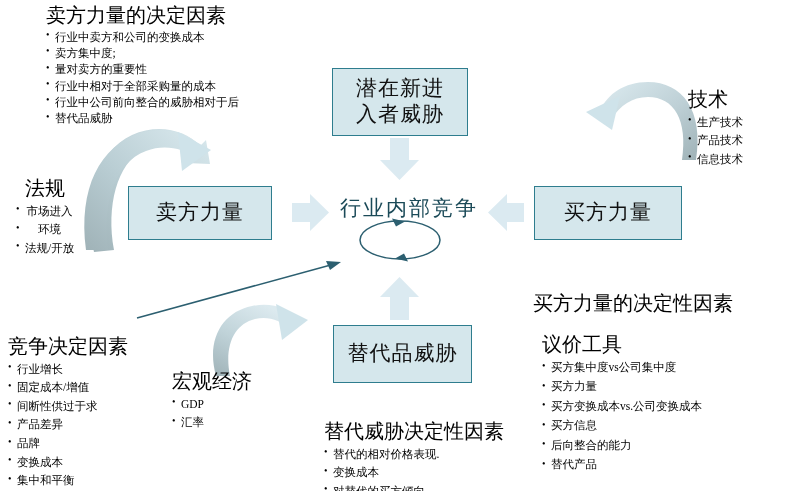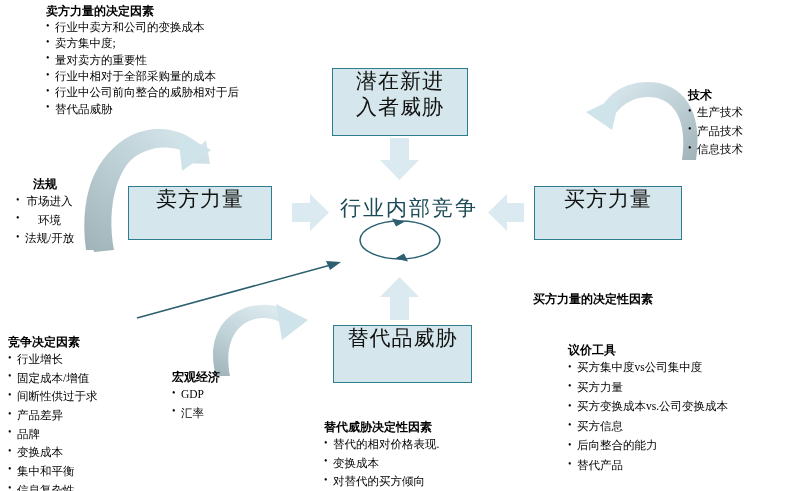--- a/index.html
+++ b/index.html
@@ -15,25 +15,24 @@
     position: relative;
     width: 800px;
     height: 491px;
     background: #ffffff;
     overflow: hidden;
   }
 
   
   .blk { position: absolute; }
   .blk .hd {
-    font-size: 12px;
+    font-size: 20px;
     line-height: 1.18;
     white-space: nowrap;
     font-family: "Liberation Serif", "DejaVu Serif", serif;
-    font-weight: bold;
   }
   .blk ul {
     list-style: none;
     margin: 1px 0 0 0;
     padding: 0;
   }
   .blk li {
     font-size: 11.5px;
     line-height: 1.42;
     white-space: nowrap;
@@ -51,20 +50,21 @@
   .blk.loose li { line-height: 1.62; }
   .blk.loose2 li { line-height: 1.70; }
 
   
   .force-box {
     position: absolute;
     background: #d5e7ec;
     border: 1.6px solid #2e7d8e;
     box-sizing: border-box;
     display: flex;
+    align-items: center;
     justify-content: center;
     text-align: center;
   }
   .force-box .lbl {
     font-size: 21px;
     line-height: 1.22;
     letter-spacing: 1px;
     color: #111;
     font-family: "Liberation Serif", "DejaVu Serif", serif;
   }
@@ -255,21 +255,21 @@
     <ul>
       <li>生产技术</li>
       <li>产品技术</li>
       <li>信息技术</li>
     </ul>
   </div>
 
   <div class="blk" style="left:533px; top:292px;">
     <div class="hd">买方力量的决定性因素</div>
   </div>
-  <div class="blk loose2" style="left:568px; top:333px;margin-top:10px;">
+  <div class="blk loose2" style="left:542px; top:333px;">
     <div class="hd">议价工具</div>
     <ul>
       <li>买方集中度vs公司集中度</li>
       <li>买方力量</li>
       <li>买方变换成本vs.公司变换成本</li>
       <li>买方信息</li>
       <li>后向整合的能力</li>
       <li>替代产品</li>
     </ul>
   </div>

